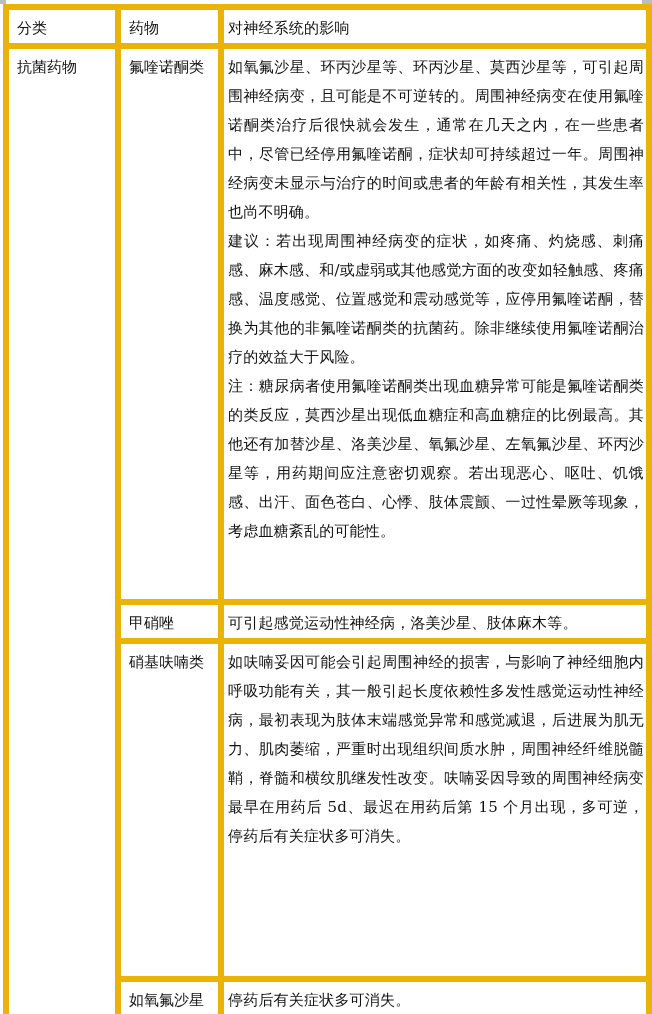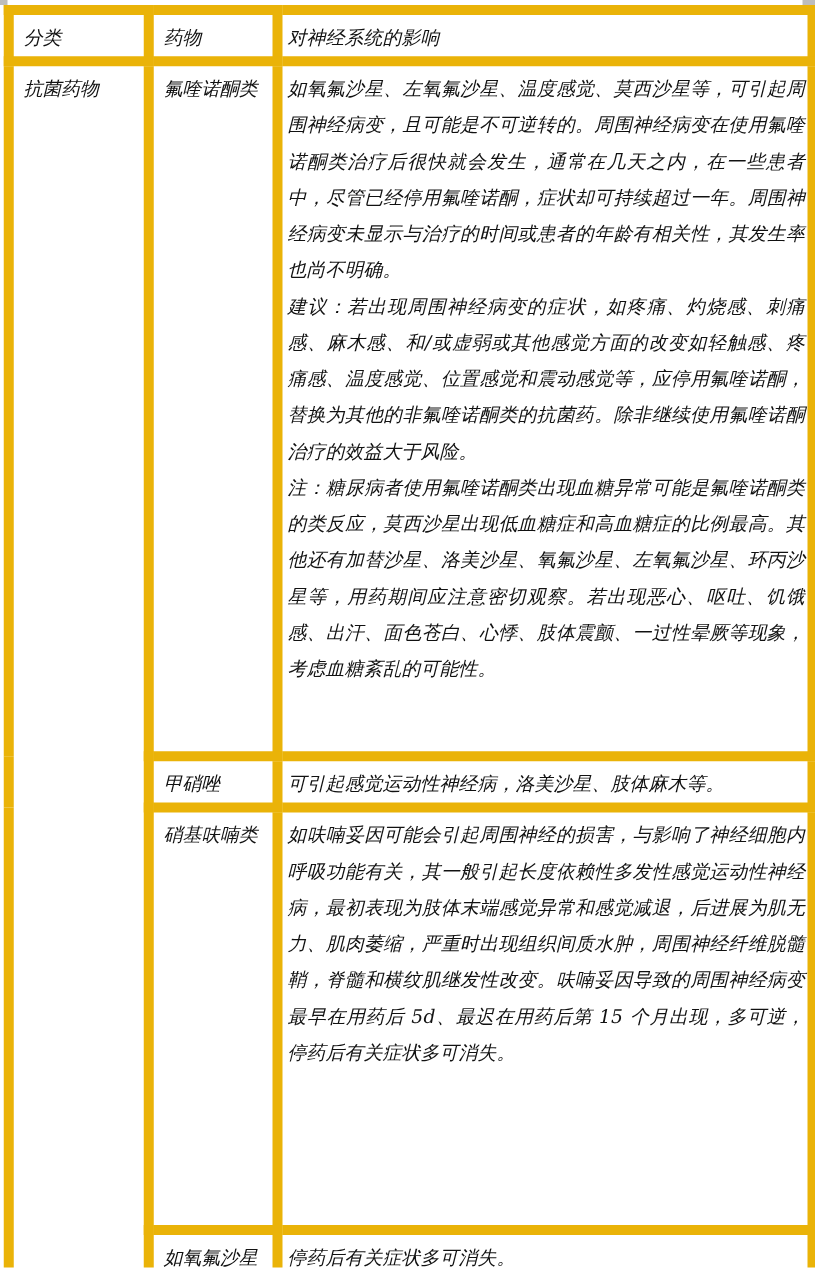--- a/index.html
+++ b/index.html
@@ -1,21 +1,21 @@
 <!DOCTYPE html>
 <html><head>
 <meta charset="utf-8">
 <style>
   html, body { margin:0; padding:0; background:#ffffff; }
   body { width:652px; height:1014px; position:relative; overflow:hidden;
          font-family:"DejaVu Serif","Liberation Serif",serif; color:#111; }
   .corner { position:absolute; top:0; width:6px; height:4px; background:#bdbdbd; }
   .corner.left { left:0; } .corner.right { right:0; width:10px; }
   table { position:absolute; left:3px; top:4px; width:643px; border-collapse:collapse; table-layout:fixed; }
-  td { border:8px solid #eab308; vertical-align:top; padding:4px 5px 0 8px; font-size:15px; line-height:29px;font-style:italic; }
+  td { border:6px solid #eab308; vertical-align:top; padding:4px 5px 0 8px; font-size:15px; line-height:29px; }
   col.c1 { width:112px; } col.c2 { width:103px; } col.c3 { width:428px; }
   tr.header td { height:26px; }
   td.desc { padding-left:4px; padding-right:2px; letter-spacing:0.2px; text-align:justify; }
   .para { display:block; }
 </style>
 </head>
 <body>
 
 <div class="corner left"></div>
 <div class="corner right"></div>
@@ -29,21 +29,21 @@
   <tbody>
       <tr class="header">
     <td>分类</td>
     <td>药物</td>
     <td class="desc">对神经系统的影响</td>
   </tr>
   <tr style="height:556px">
     <td rowspan="4">抗菌药物</td>
     <td>氟喹诺酮类</td>
     <td class="desc">
-      <span class="para">如氧氟沙星、左氧氟沙星、温度感觉、莫西沙星等，可引起周围神经病变，且可能是不可逆转的。周围神经病变在使用氟喹诺酮类治疗后很快就会发生，通常在几天之内，在一些患者中，尽管已经停用氟喹诺酮，症状却可持续超过一年。周围神经病变未显示与治疗的时间或患者的年龄有相关性，其发生率也尚不明确。</span>
+      <span class="para">如氧氟沙星、环丙沙星等、环丙沙星、莫西沙星等，可引起周围神经病变，且可能是不可逆转的。周围神经病变在使用氟喹诺酮类治疗后很快就会发生，通常在几天之内，在一些患者中，尽管已经停用氟喹诺酮，症状却可持续超过一年。周围神经病变未显示与治疗的时间或患者的年龄有相关性，其发生率也尚不明确。</span>
       <span class="para">建议：若出现周围神经病变的症状，如疼痛、灼烧感、刺痛感、麻木感、和/或虚弱或其他感觉方面的改变如轻触感、疼痛感、温度感觉、位置感觉和震动感觉等，应停用氟喹诺酮，替换为其他的非氟喹诺酮类的抗菌药。除非继续使用氟喹诺酮治疗的效益大于风险。</span>
       <span class="para">注：糖尿病者使用氟喹诺酮类出现血糖异常可能是氟喹诺酮类的类反应，莫西沙星出现低血糖症和高血糖症的比例最高。其他还有加替沙星、洛美沙星、氧氟沙星、左氧氟沙星、环丙沙星等，用药期间应注意密切观察。若出现恶心、呕吐、饥饿感、出汗、面色苍白、心悸、肢体震颤、一过性晕厥等现象，考虑血糖紊乱的可能性。</span>
     </td>
   </tr>
   <tr style="height:32px">
     <td>甲硝唑</td>
     <td class="desc">
       <span class="para">可引起感觉运动性神经病，洛美沙星、肢体麻木等。</span>
     </td>
   </tr>

